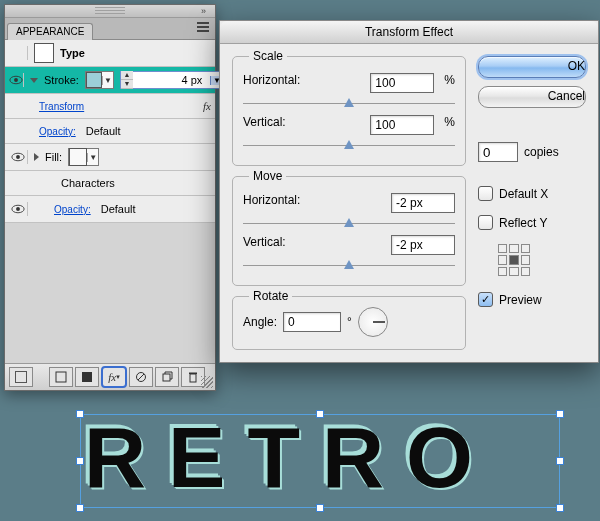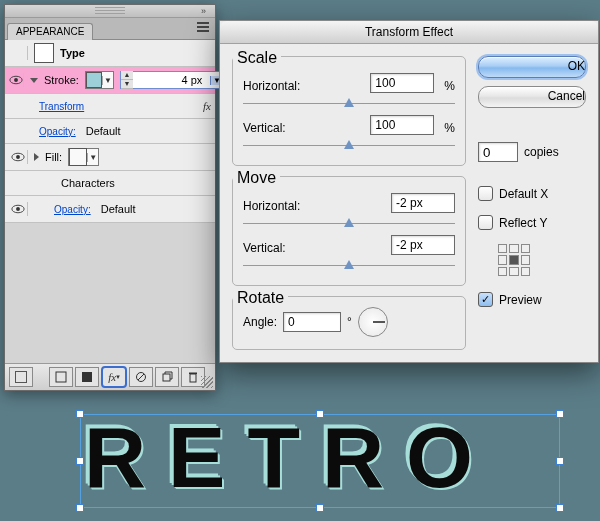--- a/index.html
+++ b/index.html
@@ -158,23 +158,23 @@
   .dlg-body {
     display: flex; padding: 12px; gap: 12px;
     font-size: 12px;
   }
   .dlg-left { flex: 1; display: flex; flex-direction: column; gap: 10px; }
   .group {
     border: 1px solid #b2b2b2; border-radius: 5px;
     padding: 10px 10px 12px; position: relative; background: #ececec;
   }
   .group > .legend {
-    position: absolute; top: -8px; left: 0; background: #ececec; padding: 0 4px; font-size: 16px;
-  }
-  .grow { display: flex; align-items: flex-end; margin: 6px 0; gap: 6px; }
+    position: absolute; top: -8px; left: 16px; background: #ececec; padding: 0 4px; font-size: 12px;
+  }
+  .grow { display: flex; align-items: flex-start; margin: 6px 0; gap: 6px; }
   .glabel { width: 70px; }
   .ginput {
     width: 54px; height: 18px; border: 1px solid #6a6a6a; background: #fff;
     font-size: 12px; padding: 0 4px; box-shadow: inset 1px 1px 2px rgba(0,0,0,.15);
   }
   .gunit { margin-left: 4px; }
   .slider {
     height: 10px; position: relative; margin: 0 0 2px;
   }
   .slider .track {
@@ -265,21 +265,21 @@
       </div>
   </div>
   <div class="ap-body">
 
     <div class="ap-row">
       <div class="eye"></div>
       <div class="swatch"></div>
       <span class="ap-label" style="font-weight:bold">Type</span>
     </div>
 
-    <div class="ap-row" style="background:#f9a8d4">
+    <div class="ap-row" style="background:#14b8a6">
       <div class="eye">
         <svg viewBox="0 0 16 10">
             <ellipse cx="8" cy="5" rx="7" ry="4.3" fill="none" stroke="#333" stroke-width="1"></ellipse>
             <circle cx="8" cy="5" r="2.2" fill="#333"></circle>
           </svg>
       </div>
       <span class="ap-tri down"></span>
       <span class="ap-label">Stroke:</span>
       <div class="stroke-dd">
         <div class="swatch-tiny" style="background:#9ccfd8"></div>

